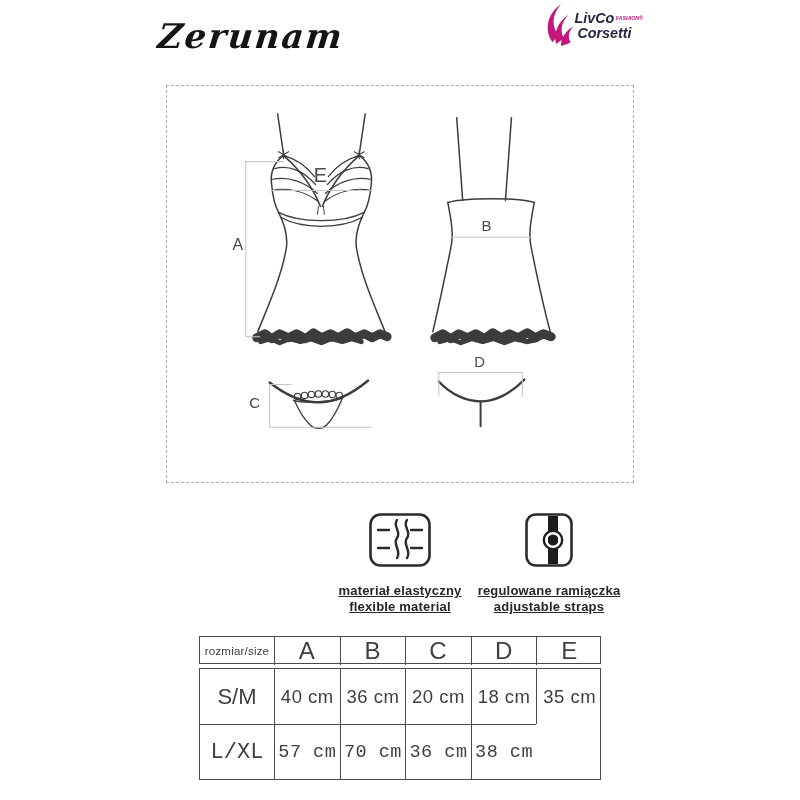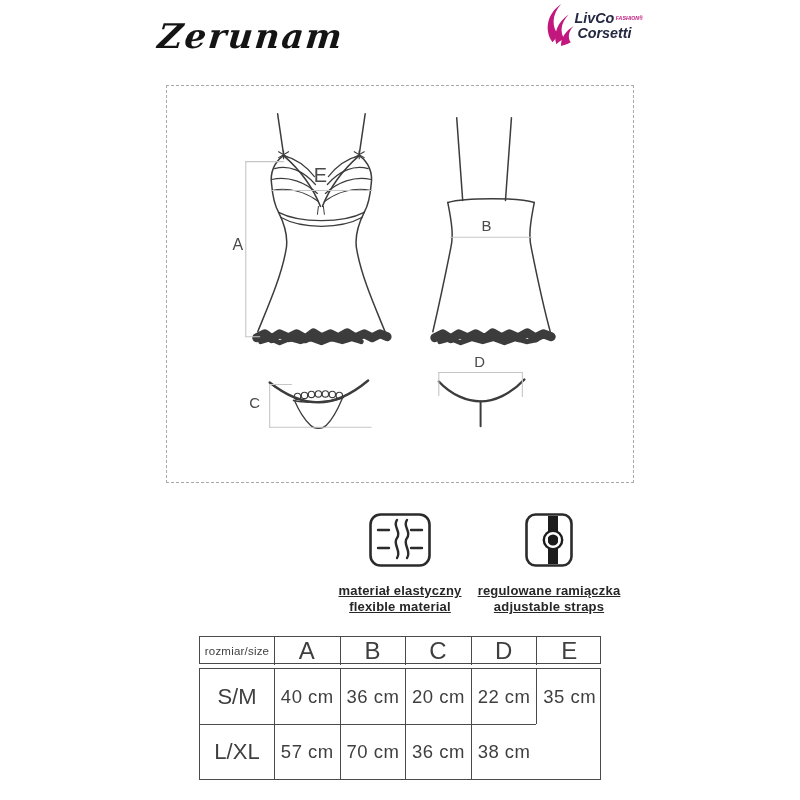--- a/index.html
+++ b/index.html
@@ -27,21 +27,21 @@
 
   
   .size-table{position:absolute;left:199px;top:636px;width:402px;}
   .tbl-head{display:grid;grid-template-columns:74px repeat(5,65.6px);
      border:1.6px solid #4a4a4a;box-sizing:border-box;height:28px;}
   .tbl-body{display:grid;grid-template-columns:74px repeat(5,65.6px);
      grid-auto-rows:55px;border:1.6px solid #4a4a4a;box-sizing:border-box;margin-top:4px;}
   .cell{display:flex;align-items:center;justify-content:center;
      border-left:1.4px solid #4a4a4a;box-sizing:border-box;color:#3f3f3f;}
   .cell.first{border-left:none;}
-  .tbl-body .cell.rowtop{border-top:1.4px solid #4a4a4a;}
+  .tbl-body .cell.rowtop{border-top:1.4px solid #4a4a4a;font-family:Liberation Mono, monospace;}
   .head-label{font-size:11.5px;letter-spacing:0.2px;}
   .head-letter{font-size:24px;font-weight:normal;letter-spacing:1px;}
   .size-name{font-size:22px;}
   .size-value{font-size:18.5px;letter-spacing:0.5px;}
 </style>
 </head>
 <body>
 
 <div id="page">
 
@@ -196,21 +196,21 @@
       <div class="cell head-letter">B</div>
       <div class="cell head-letter">C</div>
       <div class="cell head-letter">D</div>
       <div class="cell head-letter">E</div>
     </div>
     <div class="tbl-body">
       <div class="cell first size-name">S/M</div>
       <div class="cell size-value">40 cm</div>
       <div class="cell size-value">36 cm</div>
       <div class="cell size-value">20 cm</div>
-      <div class="cell size-value">22 cm</div>
+      <div class="cell size-value">18 cm</div>
       <div class="cell size-value">35 cm</div>
 
       <div class="cell first rowtop size-name">L/XL</div>
       <div class="cell rowtop size-value">57 cm</div>
       <div class="cell rowtop size-value">70 cm</div>
       <div class="cell rowtop size-value">36 cm</div>
       <div class="cell rowtop size-value">38 cm</div>
     </div>
   </div>
 

